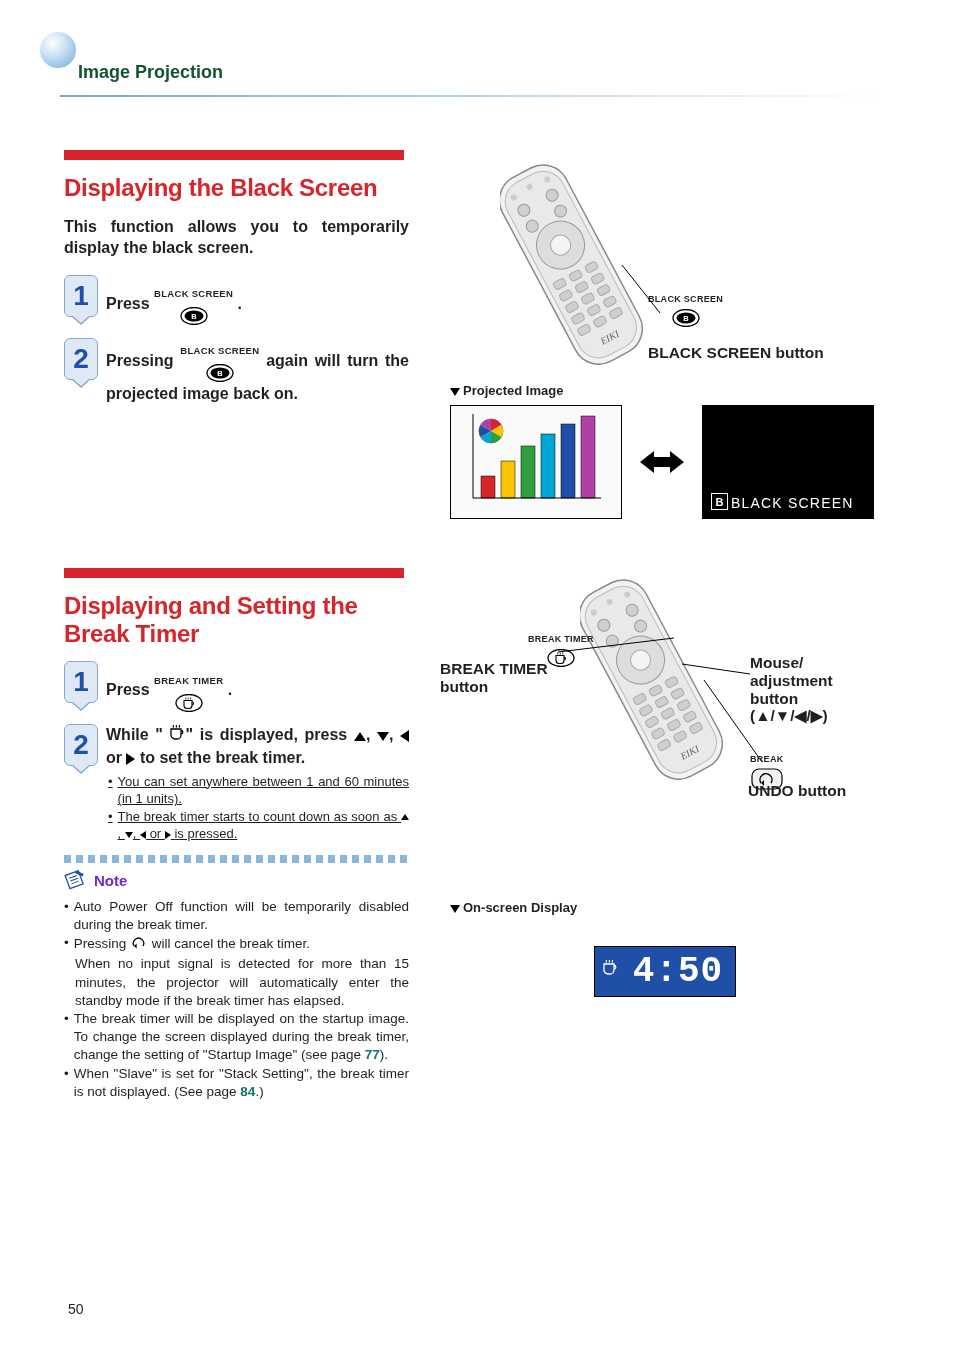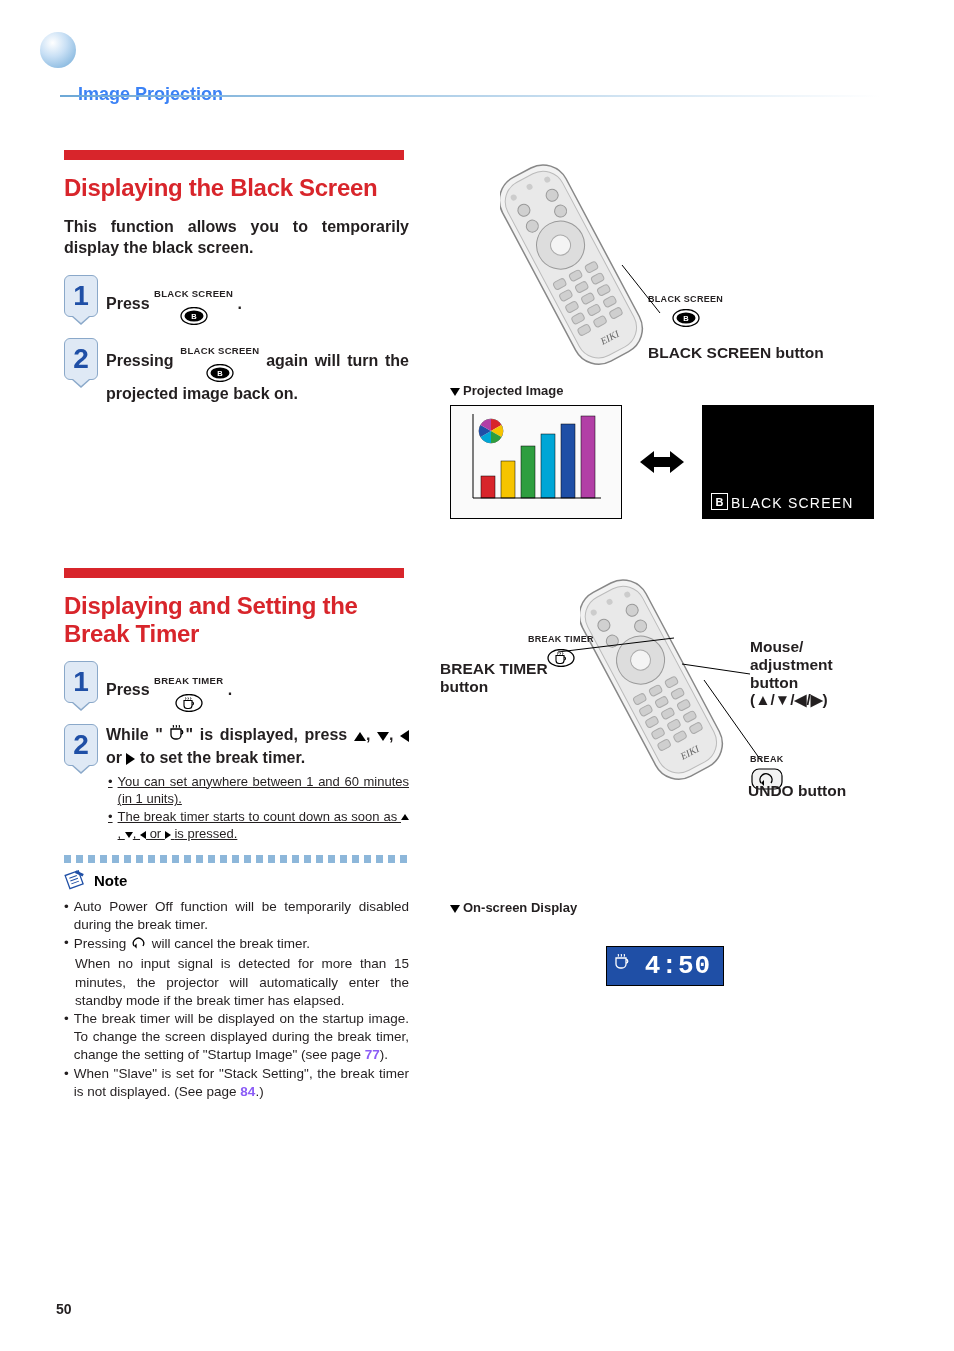--- a/index.html
+++ b/index.html
@@ -22,22 +22,22 @@
     left: 40px;
     top: 32px;
     width: 36px;
     height: 36px;
     border-radius: 50%;
     background: radial-gradient(circle at 35% 30%, #ffffff 0%, #c9e0f5 40%, #6da8d6 100%);
   }
   .header-title {
     position: absolute;
     left: 78px;
-    top: 84px;
-    color: #3b82f6;
+    top: 62px;
+    color: #14532d;
     font-weight: bold;
     font-size: 18px;
   }
   .header-line {
     position: absolute;
     left: 60px;
     top: 95px;
     width: 820px;
     height: 2px;
     background: linear-gradient(to right, #6da8d6 0%, #ffffff 100%);
@@ -156,36 +156,36 @@
     line-height: 1;
     margin-bottom: 1px;
   }
 
   .note-sep {
     margin: 12px 0 4px 0;
     height: 8px;
     background: repeating-linear-gradient(to right, #8db7da 0 7px, transparent 7px 12px);
   }
   .note-head {
-    color: #000000;
+    color: #6d28d9;
     font-weight: bold;
     font-size: 15px;
     display: flex;
     align-items: center;
     gap: 6px;
     margin-bottom: 4px;
   }
   .note-body {
     font-size: 13.5px;
     line-height: 1.35;
   }
   .note-body .bullet { display: flex; text-align: justify; }
   .note-body .bullet::before { content: "•"; margin: 0 5px 0 0; }
   .note-body .indent { margin-left: 11px; text-align: justify; }
-  .pg-ref { color: #8b5cf6; font-weight: bold; }
+  .pg-ref { color: #0f766e; font-weight: bold; }
 
   .remote {
     width: 140px;
     position: relative;
   }
   .label-line {
     stroke: #000;
     stroke-width: 1;
     fill: none;
   }
@@ -246,29 +246,29 @@
     background: #1f4fa6;
     color: #fff;
     display: inline-flex;
     align-items: center;
     padding: 4px 12px 4px 8px;
     gap: 10px;
   }
   .timer-box .time {
     font-family: "Courier New", monospace;
     font-weight: bold;
-    font-size: 26px;
+    font-size: 36px;
     letter-spacing: 1px;
   }
 
   .page-num {
     position: absolute;
-    left: 56px;
+    left: 68px;
     bottom: 34px;
-    font-weight: bold;
+    font-weight: normal;
     font-size: 14px;
   }
 
   
   .tri { display: inline-block; vertical-align: middle; }
   .tri.up    { width:0;height:0;border-left:6px solid transparent;border-right:6px solid transparent;border-bottom:9px solid #000;}
   .tri.down  { width:0;height:0;border-left:6px solid transparent;border-right:6px solid transparent;border-top:9px solid #000;}
   .tri.left  { width:0;height:0;border-top:6px solid transparent;border-bottom:6px solid transparent;border-right:9px solid #000;}
   .tri.right { width:0;height:0;border-top:6px solid transparent;border-bottom:6px solid transparent;border-left:9px solid #000;}
   .tri.small.up    { border-left-width:4px;border-right-width:4px;border-bottom:6px solid #000;}
@@ -559,21 +559,21 @@
               <use href="#oval-cup-btn"></use>
             </svg></span>
       </div>
       <svg style="position:absolute;left:0;top:0" width="430" height="300">
         <line class="label-line" x1="108" y1="82" x2="224" y2="68"></line>
         <line class="label-line" x1="232" y1="94" x2="300" y2="104"></line>
         <line class="label-line" x1="254" y1="110" x2="312" y2="192"></line>
       </svg>
       <div class="side-label" style="position:absolute; left:-10px; top:90px; width:130px;">BREAK TIMER button</div>
 
-      <div class="side-label" style="position:absolute; left:300px; top:68px; width:130px;">
+      <div class="side-label" style="position:absolute; left:300px; top:84px; width:130px;">
         <span>Mouse/ adjustment button</span><br>
         <span style="font-weight:bold;">(▲/▼/◀/▶)</span>
       </div>
 
       <div style="position:absolute; left:300px; top:180px; text-align:center;">
         <span class="btn-caption" style="font-size:9px;">BREAK</span><br>
         <span><svg width="32" height="22">
               <use href="#undo-btn"></use>
             </svg></span>
       </div>

